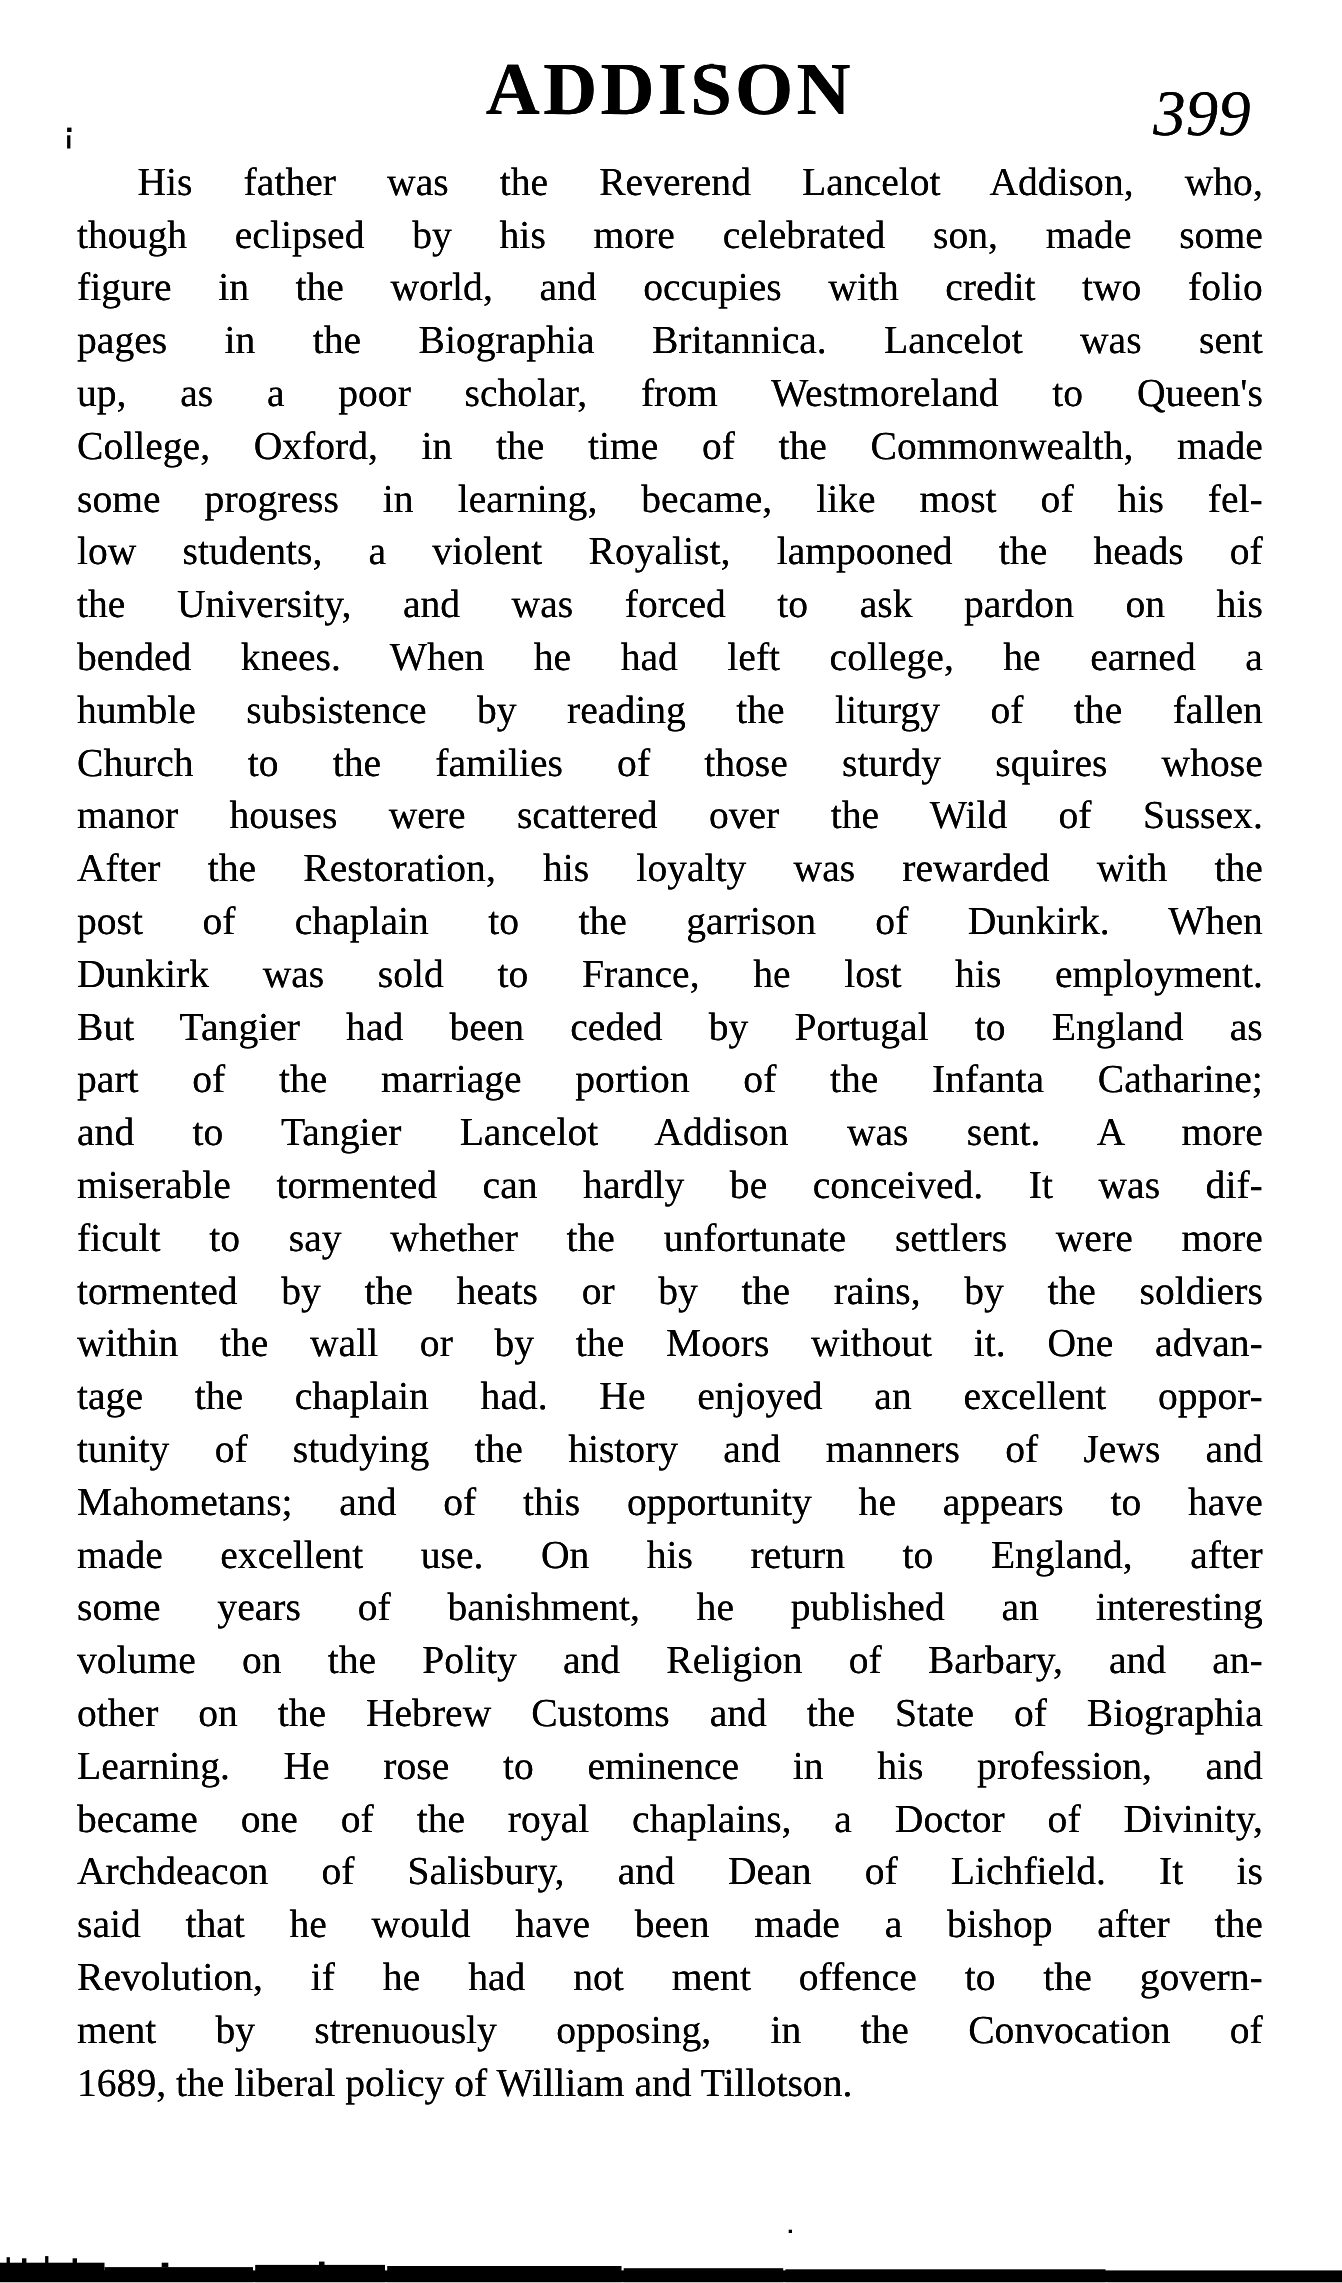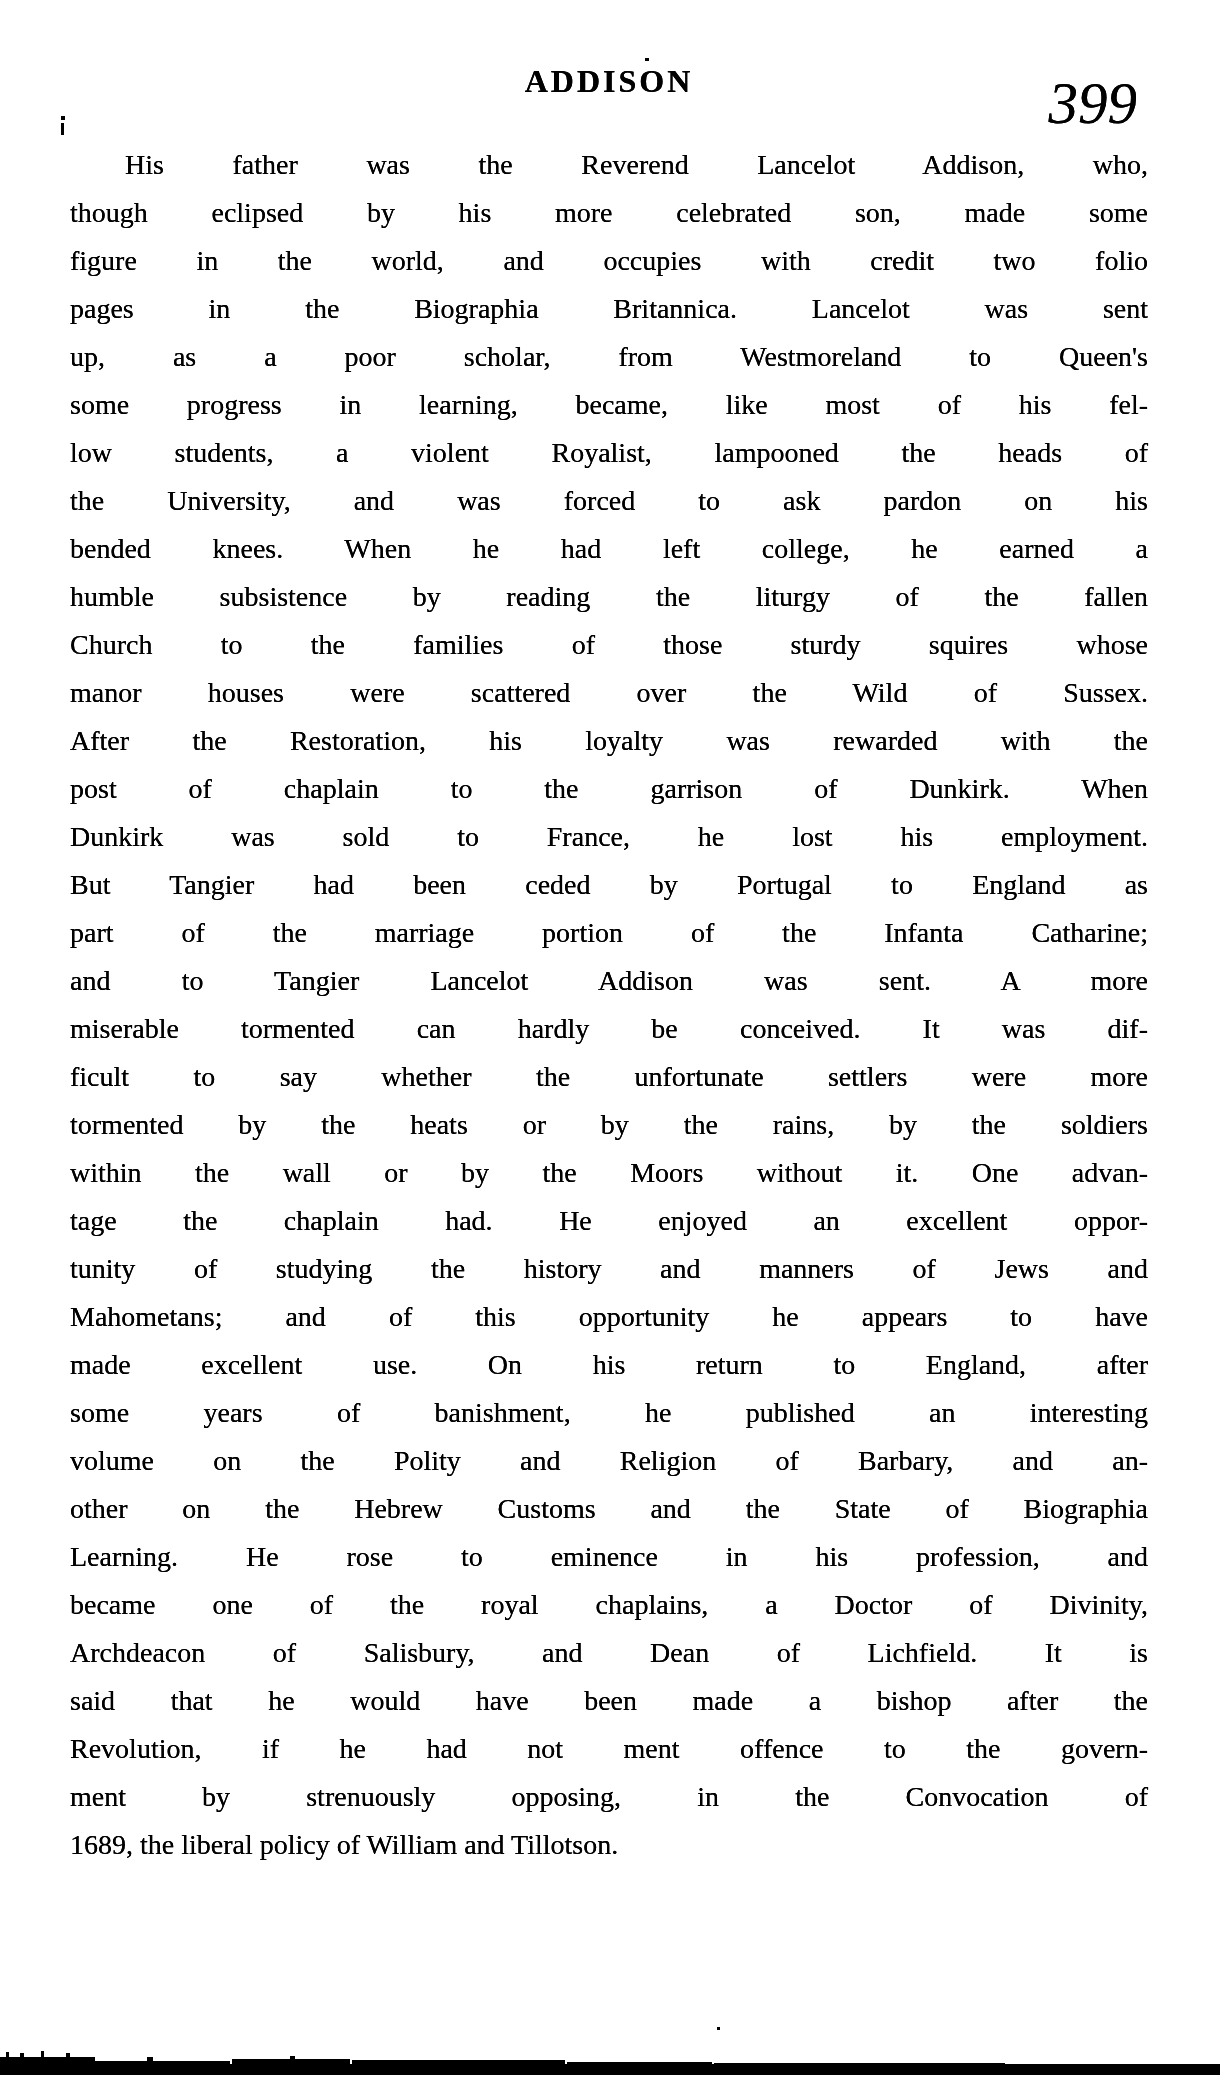--- a/index.html
+++ b/index.html
@@ -15,21 +15,21 @@
     overflow: hidden;
     font-family: "Liberation Serif", "DejaVu Serif", serif;
     color: #000000;
   }
   .running-head {
     position: absolute;
     left: 70px;
     top: 56px;
     width: 1078px;
     text-align: center;
-    font-size: 32px;
+    font-size: 68px;
     font-weight: 700;
     letter-spacing: 3px;
     line-height: 50px;
     text-shadow: 0 0 0.6px #000;
   }
   .folio {
     position: absolute;
     top: 78px;
     right: 83px;
     font-size: 59px;
@@ -39,21 +39,21 @@
   }
   .text-block {
     position: absolute;
     left: 70px;
     top: 141px;
     width: 1078px;
   }
   .line {
     height: 48px;
     line-height: 48px;
-    font-size: 28px;
+    font-size: 36px;
     text-align: justify;
     text-align-last: justify;
     white-space: normal;
     text-shadow: 0 0 0.6px #000;
   }
   .line.first {
     text-indent: 55px;
   }
   .line.last {
     text-align-last: left;
@@ -79,20 +79,21 @@
   <div class="speck" style="left:61px; top:123px; width:3px; height:12px;"></div>
   <div class="speck" style="left:645px; top:58px; width:4px; height:3px;"></div>
   <div class="speck" style="left:717px; top:2027px; width:3px; height:3px;"></div>
 
   <div class="text-block">
     <div class="line first">His father was the Reverend Lancelot Addison, who,</div>
     <div class="line">though eclipsed by his more celebrated son, made some</div>
     <div class="line">figure in the world, and occupies with credit two folio</div>
     <div class="line">pages in the Biographia Britannica. Lancelot was sent</div>
     <div class="line">up, as a poor scholar, from Westmoreland to Queen's</div>
+    <div class="line">College, Oxford, in the time of the Commonwealth, made</div>
     <div class="line">some progress in learning, became, like most of his fel-</div>
     <div class="line">low students, a violent Royalist, lampooned the heads of</div>
     <div class="line">the University, and was forced to ask pardon on his</div>
     <div class="line">bended knees. When he had left college, he earned a</div>
     <div class="line">humble subsistence by reading the liturgy of the fallen</div>
     <div class="line">Church to the families of those sturdy squires whose</div>
     <div class="line">manor houses were scattered over the Wild of Sussex.</div>
     <div class="line">After the Restoration, his loyalty was rewarded with the</div>
     <div class="line">post of chaplain to the garrison of Dunkirk. When</div>
     <div class="line">Dunkirk was sold to France, he lost his employment.</div>

